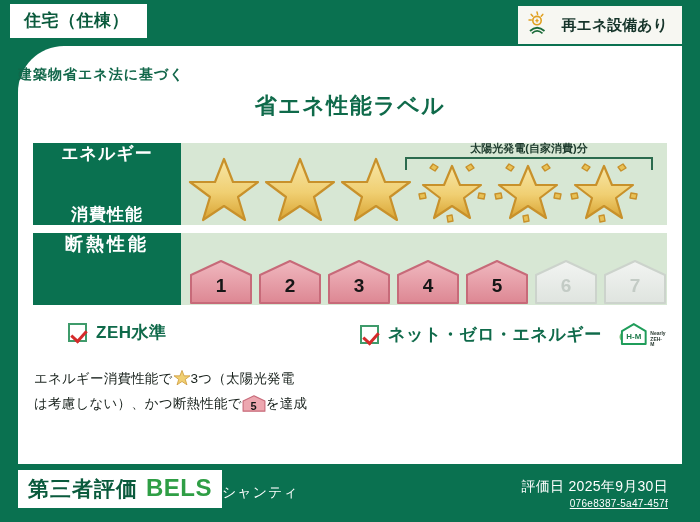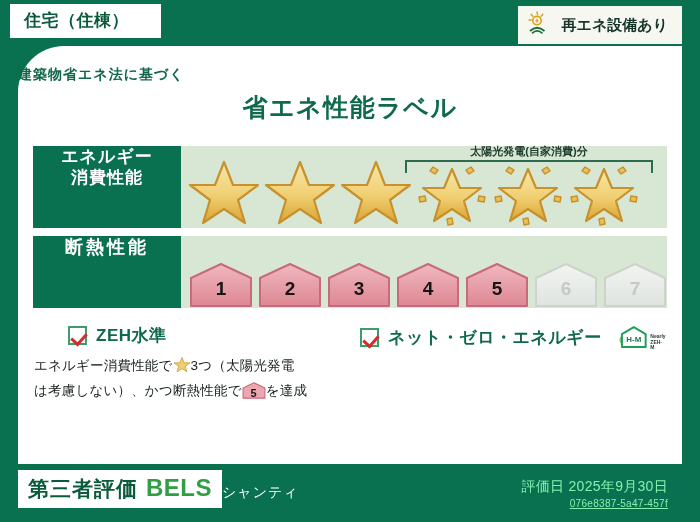--- a/index.html
+++ b/index.html
@@ -8,21 +8,21 @@
     font-family:"Liberation Sans","DejaVu Sans",sans-serif;
     background:#0a7150;
     position:relative;
     overflow:hidden;
   }
 
   
   .tab-housing{
     position:absolute; left:10px; top:4px;
     background:#ffffff;
-    padding:5px 32px 6px 14px;
+    padding:5px 18px 6px 14px;
     font-size:17px; font-weight:bold; color:#0a5a3c;
     letter-spacing:0.5px;
     z-index:6;
   }
 
   
   .badge-renew{
     position:absolute; right:18px; top:6px;
     background:#f7f7f2;
     padding:5px 14px 5px 10px;
@@ -49,39 +49,39 @@
   }
 
   
   .title-sub{
     text-align:left; color:#12674a;
     font-size:14px; font-weight:bold; letter-spacing:1px;
     margin-top:20px;
   }
   .title-main{
     text-align:center; color:#0f6a4a;
-    font-size:25px; font-weight:bold; letter-spacing:1.5px;
+    font-size:22px; font-weight:bold; letter-spacing:1.5px;
     margin-top:7px;
   }
 
   
   .rows{ margin:22px 15px 0 15px; }
   .row{
     display:flex; align-items:stretch;
     background:#d7e7d4;
     height:82px;
     margin-bottom:8px;
     position:relative;
   }
   .row.insul{ height:72px; margin-bottom:0; }
   .row-label{
     width:148px; flex:0 0 148px;
     background:#0a7150;
     color:#ffffff;
-    display:flex; flex-direction:column; align-items:center; justify-content:flex-start;
+    display:flex; flex-direction:column; align-items:center; justify-content:space-between;
     font-size:17px; font-weight:bold; letter-spacing:1px; line-height:1.25;
   }
   .row.insul .row-label{ font-size:18px; letter-spacing:3px; }
   .row-body{ flex:1; position:relative; display:flex; align-items:flex-end; }
 
   
   .stars{ display:flex; align-items:center; gap:2px; padding-left:6px; }
   .star-wrap{ position:relative; width:74px; height:72px; }
   svg.starsvg{ position:absolute; left:0; top:0; }
 
@@ -120,21 +120,21 @@
     content:""; position:absolute; left:4px; top:2px;
     width:7px; height:12px;
     border:solid #d52b2b; border-width:0 3.2px 3.2px 0;
     transform:rotate(42deg);
   }
   .feat-title{
     font-size:17px; font-weight:bold; color:#0f6a4a; letter-spacing:0.5px;
     white-space:nowrap;
   }
   .feat-body{
-    margin-top:8px; font-size:13.5px; color:#17201b; line-height:1.62;
+    margin-top:24px; font-size:13.5px; color:#17201b; line-height:1.62;
     letter-spacing:0.2px;
   }
   .feat-body .inl-star{ display:inline-block; vertical-align:-3px; }
   .inl-house{
     display:inline-block; vertical-align:-4px; width:24px; height:17px;
     position:relative;
   }
   .inl-house .n{
     position:absolute; left:0; right:0; top:3px; text-align:center;
     font-size:11px; font-weight:bold; color:#161616;
@@ -152,21 +152,21 @@
     padding:4px 10px 5px 10px;
     display:flex; align-items:baseline; gap:8px;
   }
   .f-third{ font-size:21px; font-weight:bold; color:#0a5a3c; letter-spacing:1px; }
   .f-bels{ font-size:24px; font-weight:bold; color:#2f9e45; letter-spacing:0.5px; }
   .f-client{
     position:absolute; left:222px; bottom:20px;
     font-size:14px; color:#ffffff; letter-spacing:1px;
   }
   .footer-right{
-    position:absolute; right:20px; bottom:13px; text-align:right; color:#86efac;
+    position:absolute; right:20px; bottom:13px; text-align:right; color:#ffffff;
   }
   .f-date{ font-size:14px; letter-spacing:0.3px; }
   .f-id{ font-size:10px; margin-top:2px; letter-spacing:0.3px;text-decoration:underline; }
 </style>
 </head>
 <body>
 
 <div class="wedge"></div>
 
 <div class="tab-housing">

